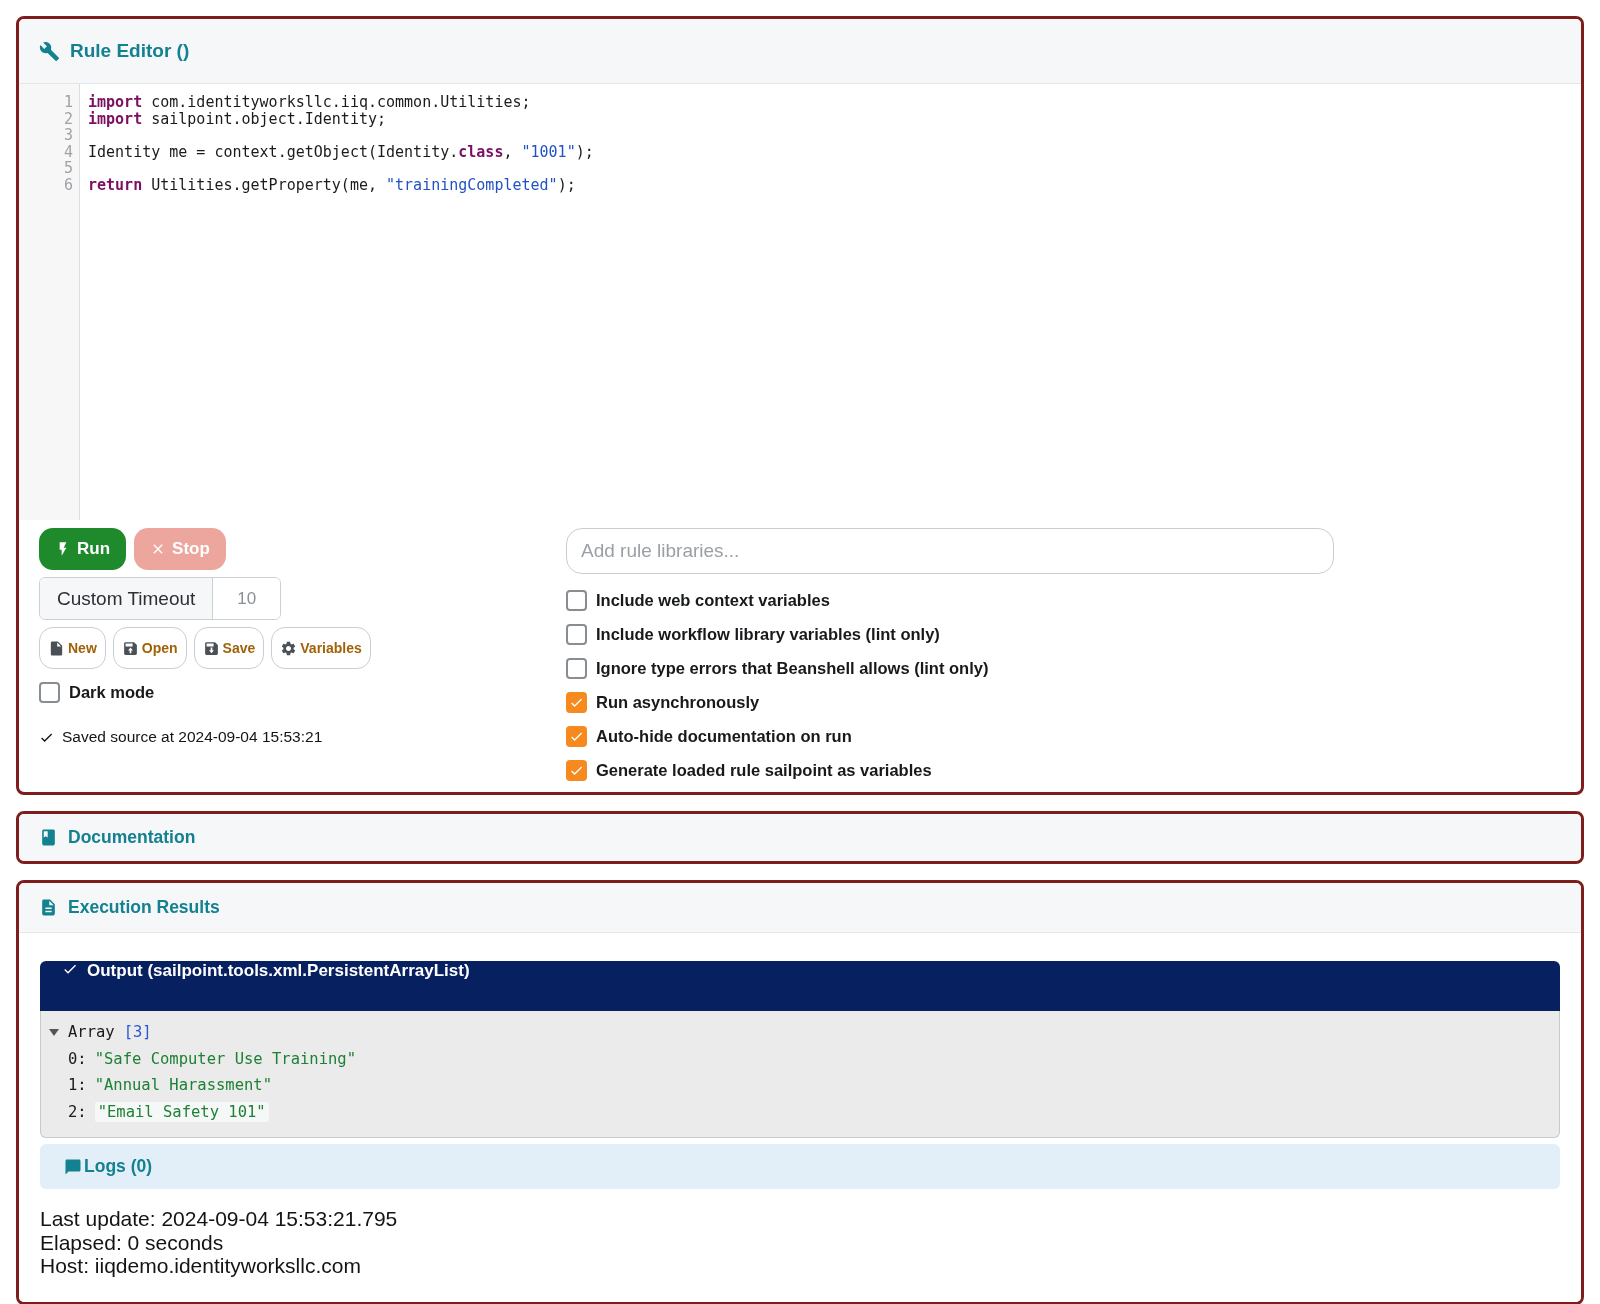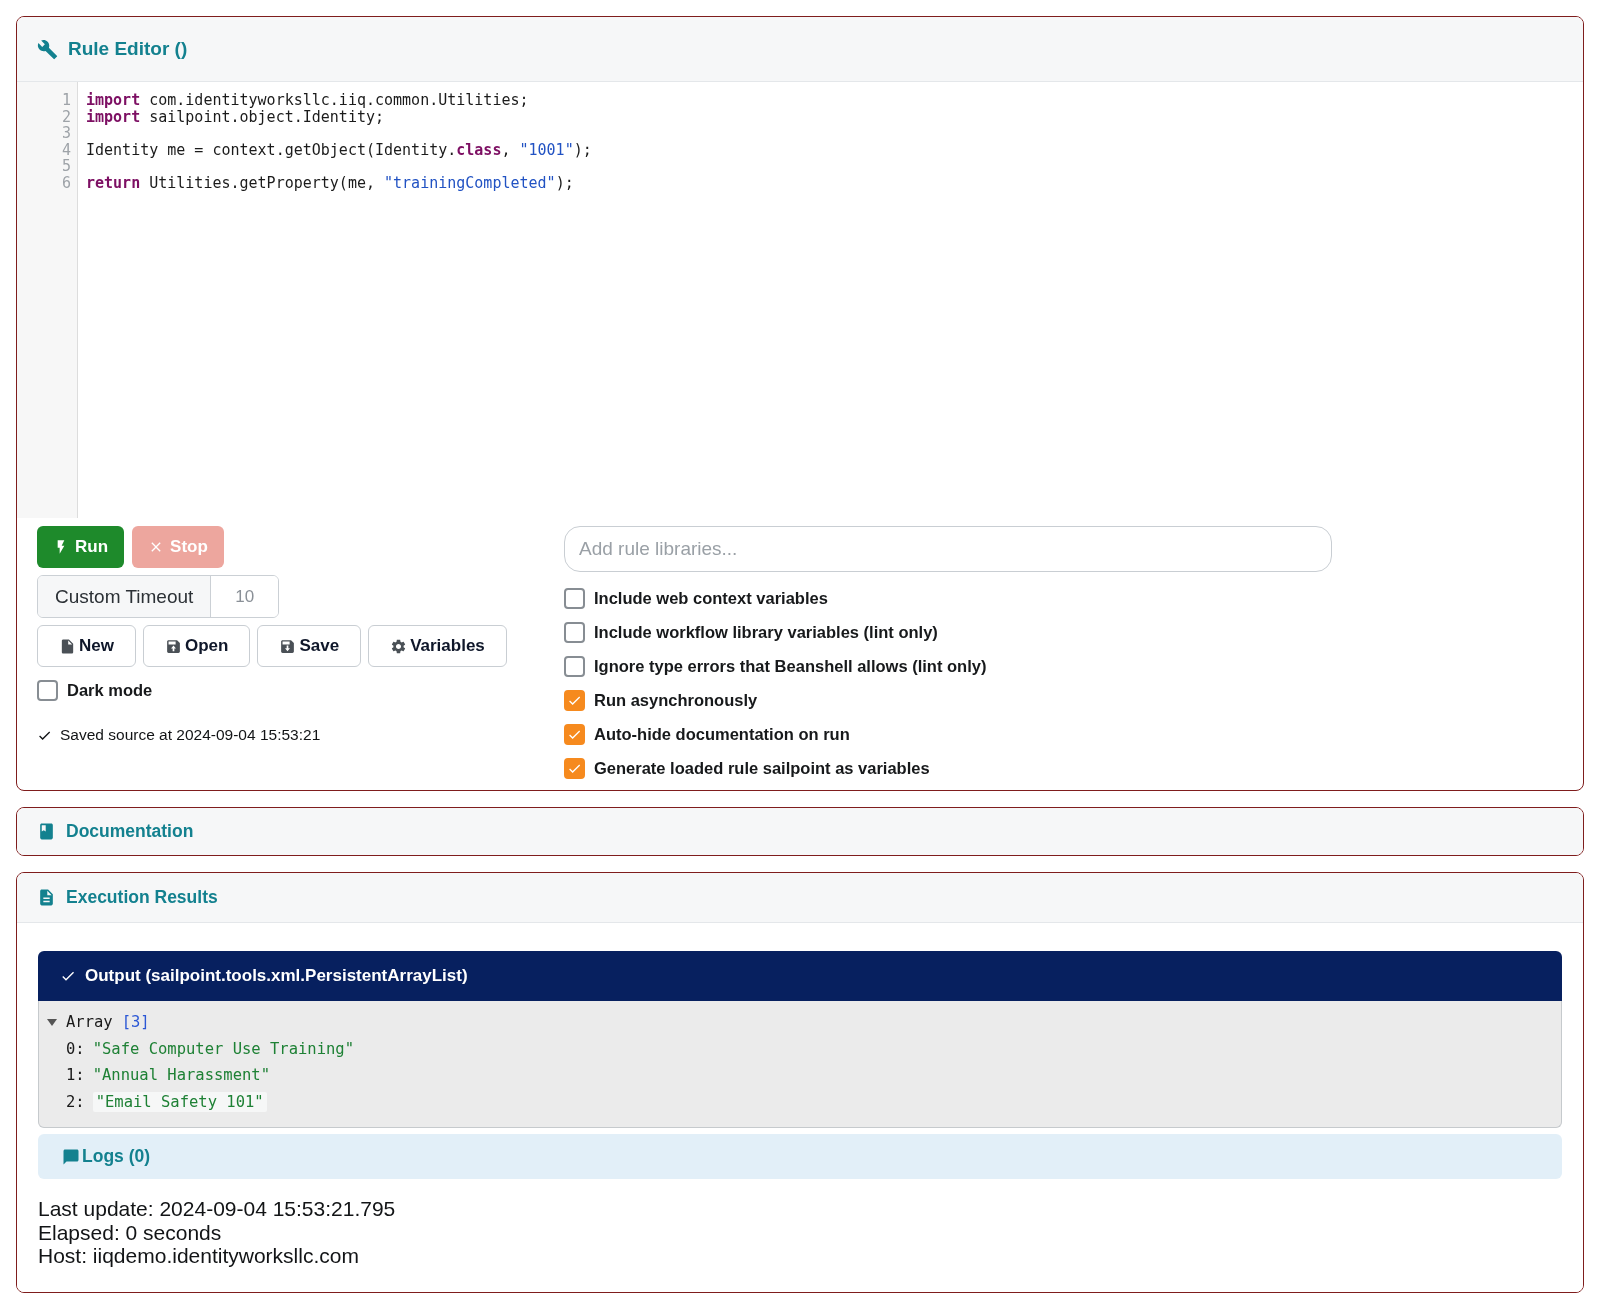--- a/index.html
+++ b/index.html
@@ -1,18 +1,18 @@
 <!DOCTYPE html>
 <html><head>
 <meta charset="utf-8">
 <style>
   * { box-sizing: border-box; margin: 0; padding: 0; }
   html,body { width:1600px; height:1304px; background:#fff; overflow:hidden;
               font-family:"Liberation Sans", sans-serif; color:#1b1e21; }
-  .panel { margin:0 16px 16px; border:1px solid #7f1d1d; border-radius:8px; background:#fff; overflow:hidden; }
+  .panel { margin:0 16px 16px; border:3px solid #7f1d1d; border-radius:8px; background:#fff; overflow:hidden; }
   .panel.first { margin-top:16px; }
 
   
   .panel-head { background:#f6f7f8; border-bottom:1px solid #e4e7ea; padding:21px 20px;
                 display:flex; align-items:center; gap:10px; }
   .panel-head.collapsed { border-bottom:none; padding:13px 20px; }
   .head-title { color:#13818f; font-weight:bold; font-size:19px; }
   .head-title.sm { font-size:17.5px; }
   .icon { display:inline-flex; }
   .icon svg { display:block; }
@@ -27,27 +27,27 @@
           font-size:15px; line-height:16.5px; white-space:pre; }
   .tok-k { color:#7d0f63; font-weight:bold; }
   .tok-p { color:#1b1b1b; }
   .tok-s { color:#2152c3; }
 
   
   .controls { display:flex; padding:8px 20px 0; }
   .ctrl-left { width:527px; flex:none; }
   .ctrl-right { flex:none; width:768px; }
 
-  .btn { display:inline-flex; align-items:center; gap:6px; border:none; border-radius:6px;
+  .btn { display:inline-flex; align-items:center; gap:6px; border:none; border-radius:14px;
          font-family:"Liberation Sans",sans-serif; font-weight:bold; font-size:17px; cursor:pointer;
          padding:0 16px; height:42px; }
   .btn-run { background:#1e8a2b; color:#fff; margin-right:8px; }
   .btn-stop { background:#eda69e; color:#fff; }
-  .btn-plain { background:#fff; border:1px solid #c9ced3; color:#0f172a; font-size:17px;
-               margin-right:7px; padding:0 21px; gap:3px; }
+  .btn-plain { background:#fff; border:1px solid #c9ced3; color:#a16207; font-size:14px;
+               margin-right:7px; padding:0 8px; gap:3px; }
   .btn-plain svg { color:#4a5056; }
 
   .ct-group { display:inline-flex; margin-top:7px; border:1px solid #cbd0d5; border-radius:6px;
               overflow:hidden; height:43px; }
   .ct-label { display:flex; align-items:center; background:#f6f7f8; padding:0 17px;
               font-size:19px; color:#2c3136; border-right:1px solid #cbd0d5; }
   .ct-input { width:67px; border:none; outline:none; text-align:center; font-size:17px;
               color:#8a9097; font-family:"Liberation Sans",sans-serif; }
 
   .btn-row2 { margin-top:7px; }
@@ -63,21 +63,21 @@
   .lib-input { width:768px; height:46px; border:1px solid #c9ced3; border-radius:16px; padding:0 14px;
                font-size:19px; font-family:"Liberation Sans",sans-serif; color:#2c3136; outline:none; }
   .lib-input::placeholder { color:#9aa0a6; }
   .opt-list { margin-top:14px; }
   .opt-row { display:flex; align-items:center; height:24px; margin-bottom:10px; cursor:pointer; }
   .opt-label { font-weight:bold; font-size:16.5px; color:#17191b; margin-left:9px; }
 
   
   .exec-body { padding:28px 21px 24px; background:#fff; }
   .output-head { background:#07205f; border-radius:6px 6px 0 0; height:50px; display:flex;
-                 align-items:center; padding:0 22px; color:#fff; font-weight:bold; font-size:17px; gap:9px; }
+                 align-items:flex-start; padding:0 22px; color:#fff; font-weight:bold; font-size:17px; gap:9px; }
   .array-view { background:#ebebeb; border:1px solid #c6cacd; border-top:none; border-radius:0 0 6px 6px;
                 padding:8px 14px 12px 8px; font-family:"DejaVu Sans Mono","Liberation Mono",monospace;
                 font-size:15.5px; line-height:26.5px; color:#1a1a1a; }
   .array-head { display:flex; align-items:center; gap:9px; }
   .tri { width:0; height:0; border-left:5px solid transparent; border-right:5px solid transparent;
          border-top:7px solid #555; display:inline-block; cursor:pointer; }
   .arr-count { color:#2b57d5; }
   .arr-row { padding-left:19px; }
   .arr-idx { color:#1a1a1a; }
   .arr-str { color:#1e8135; margin-left:8px; }

